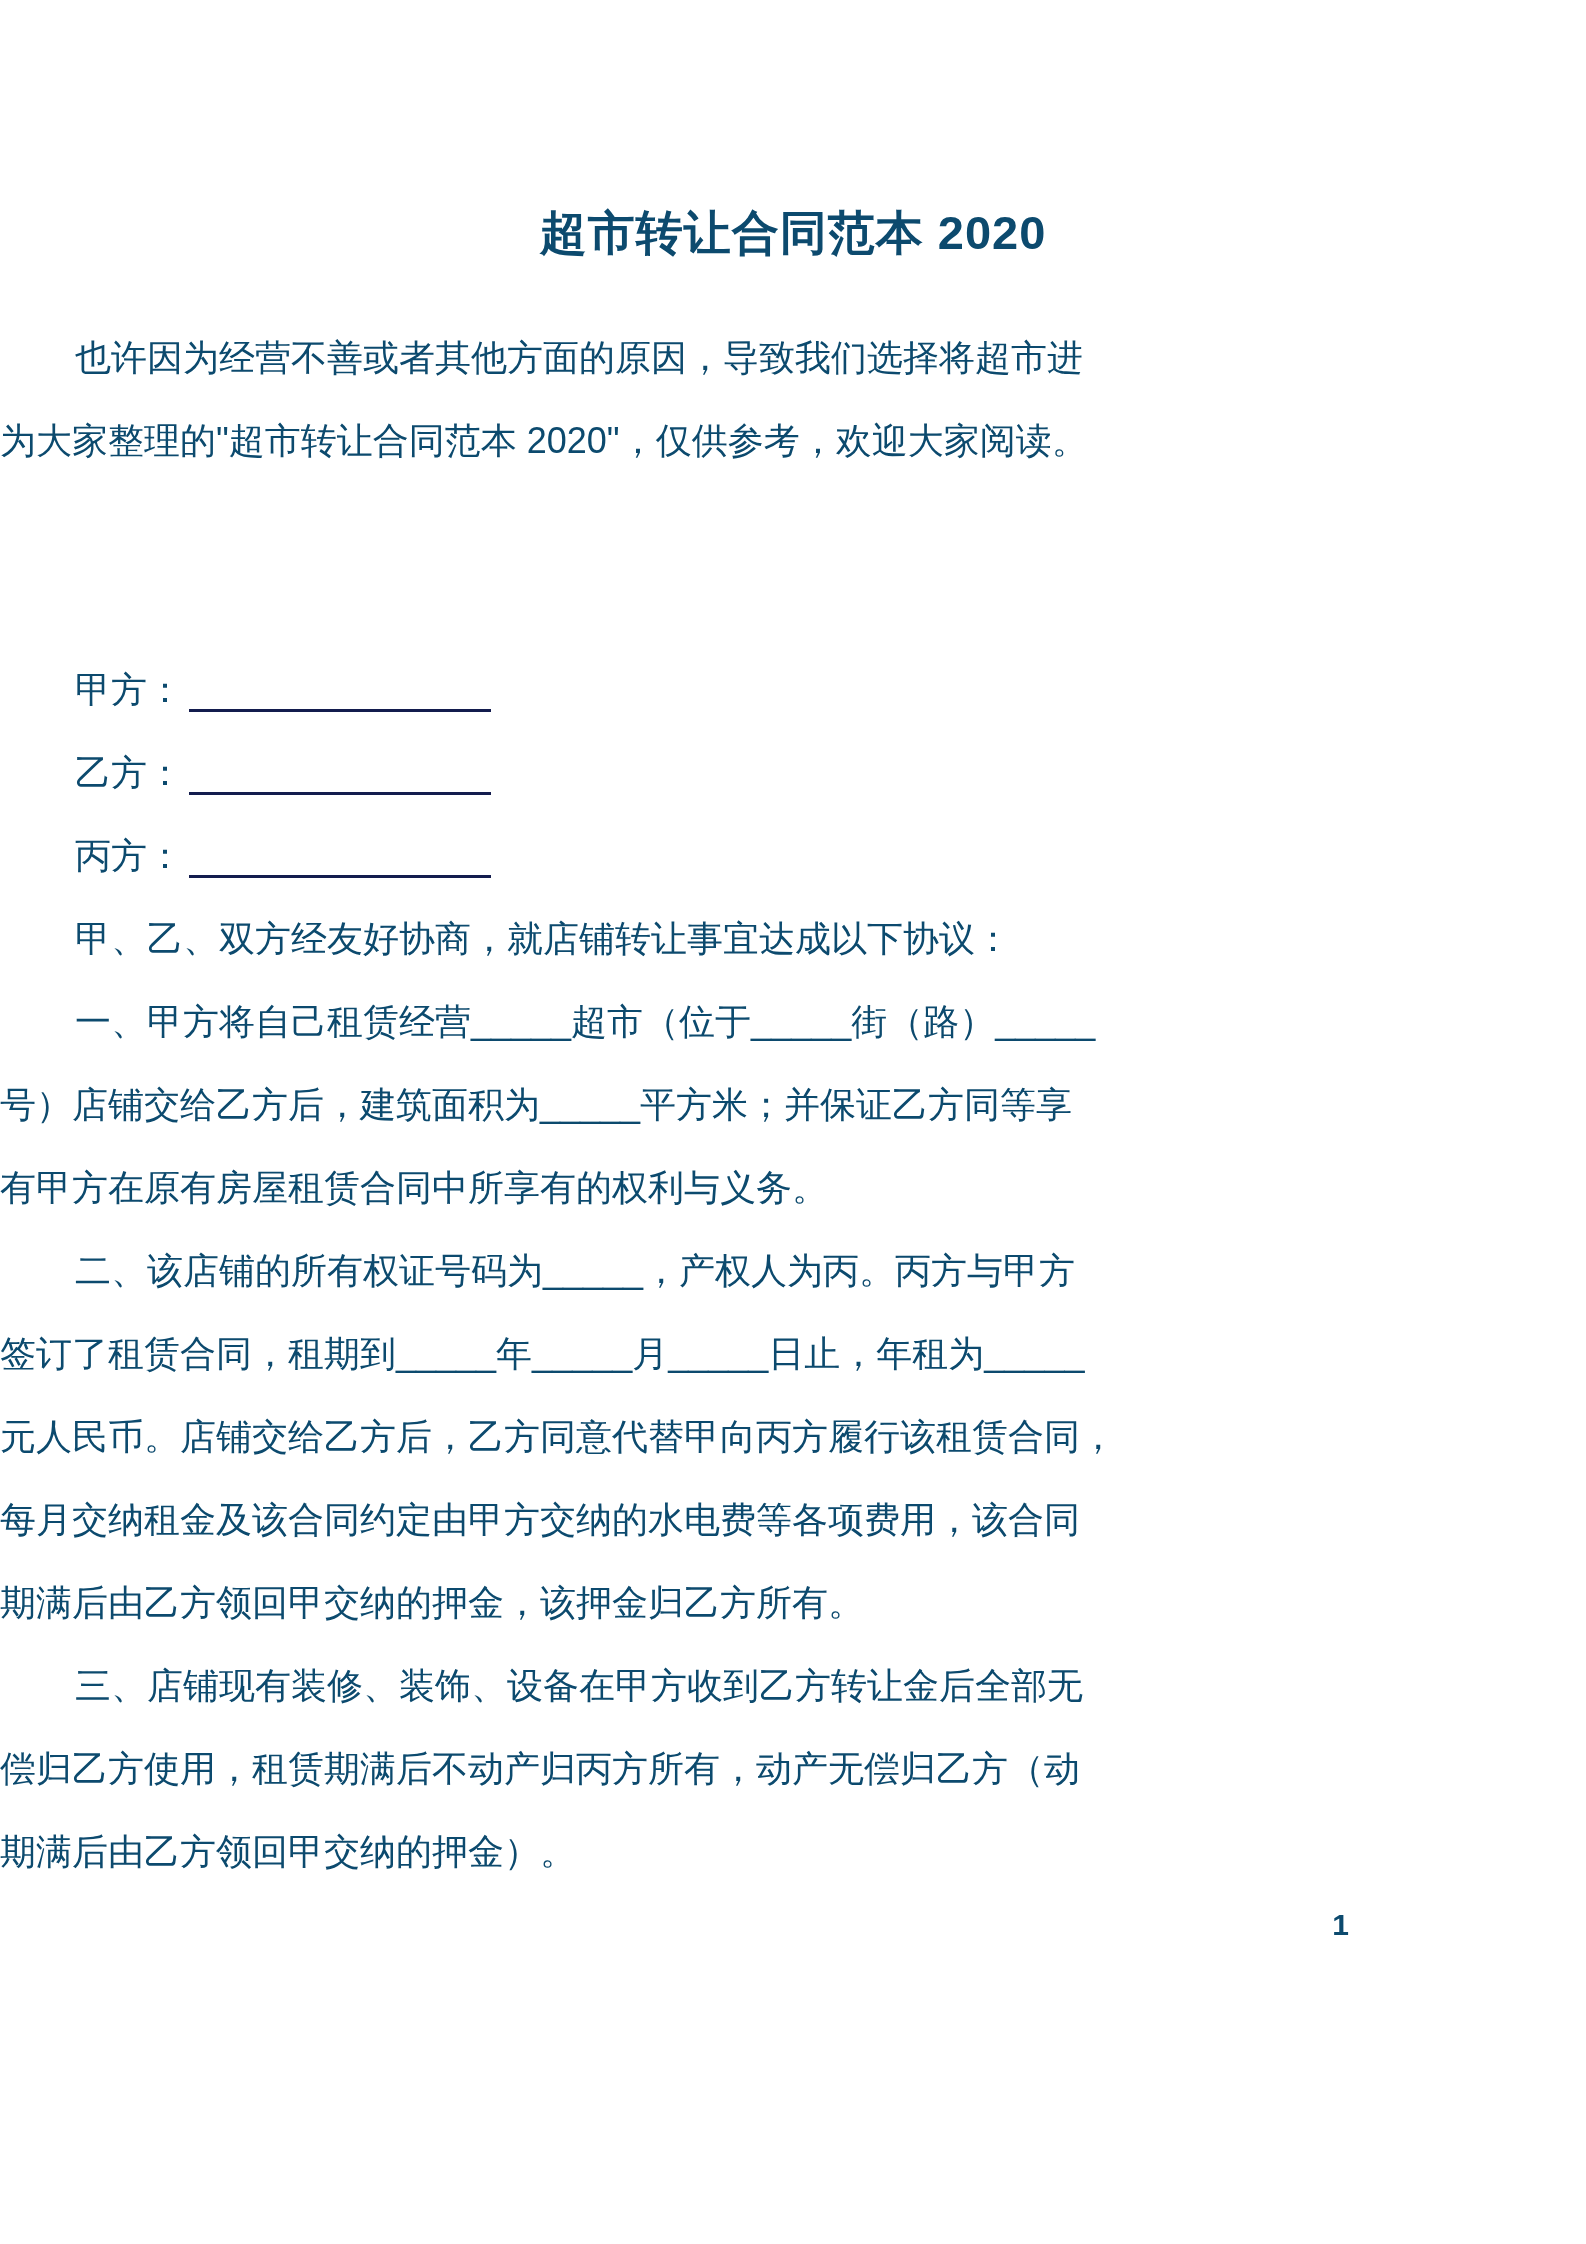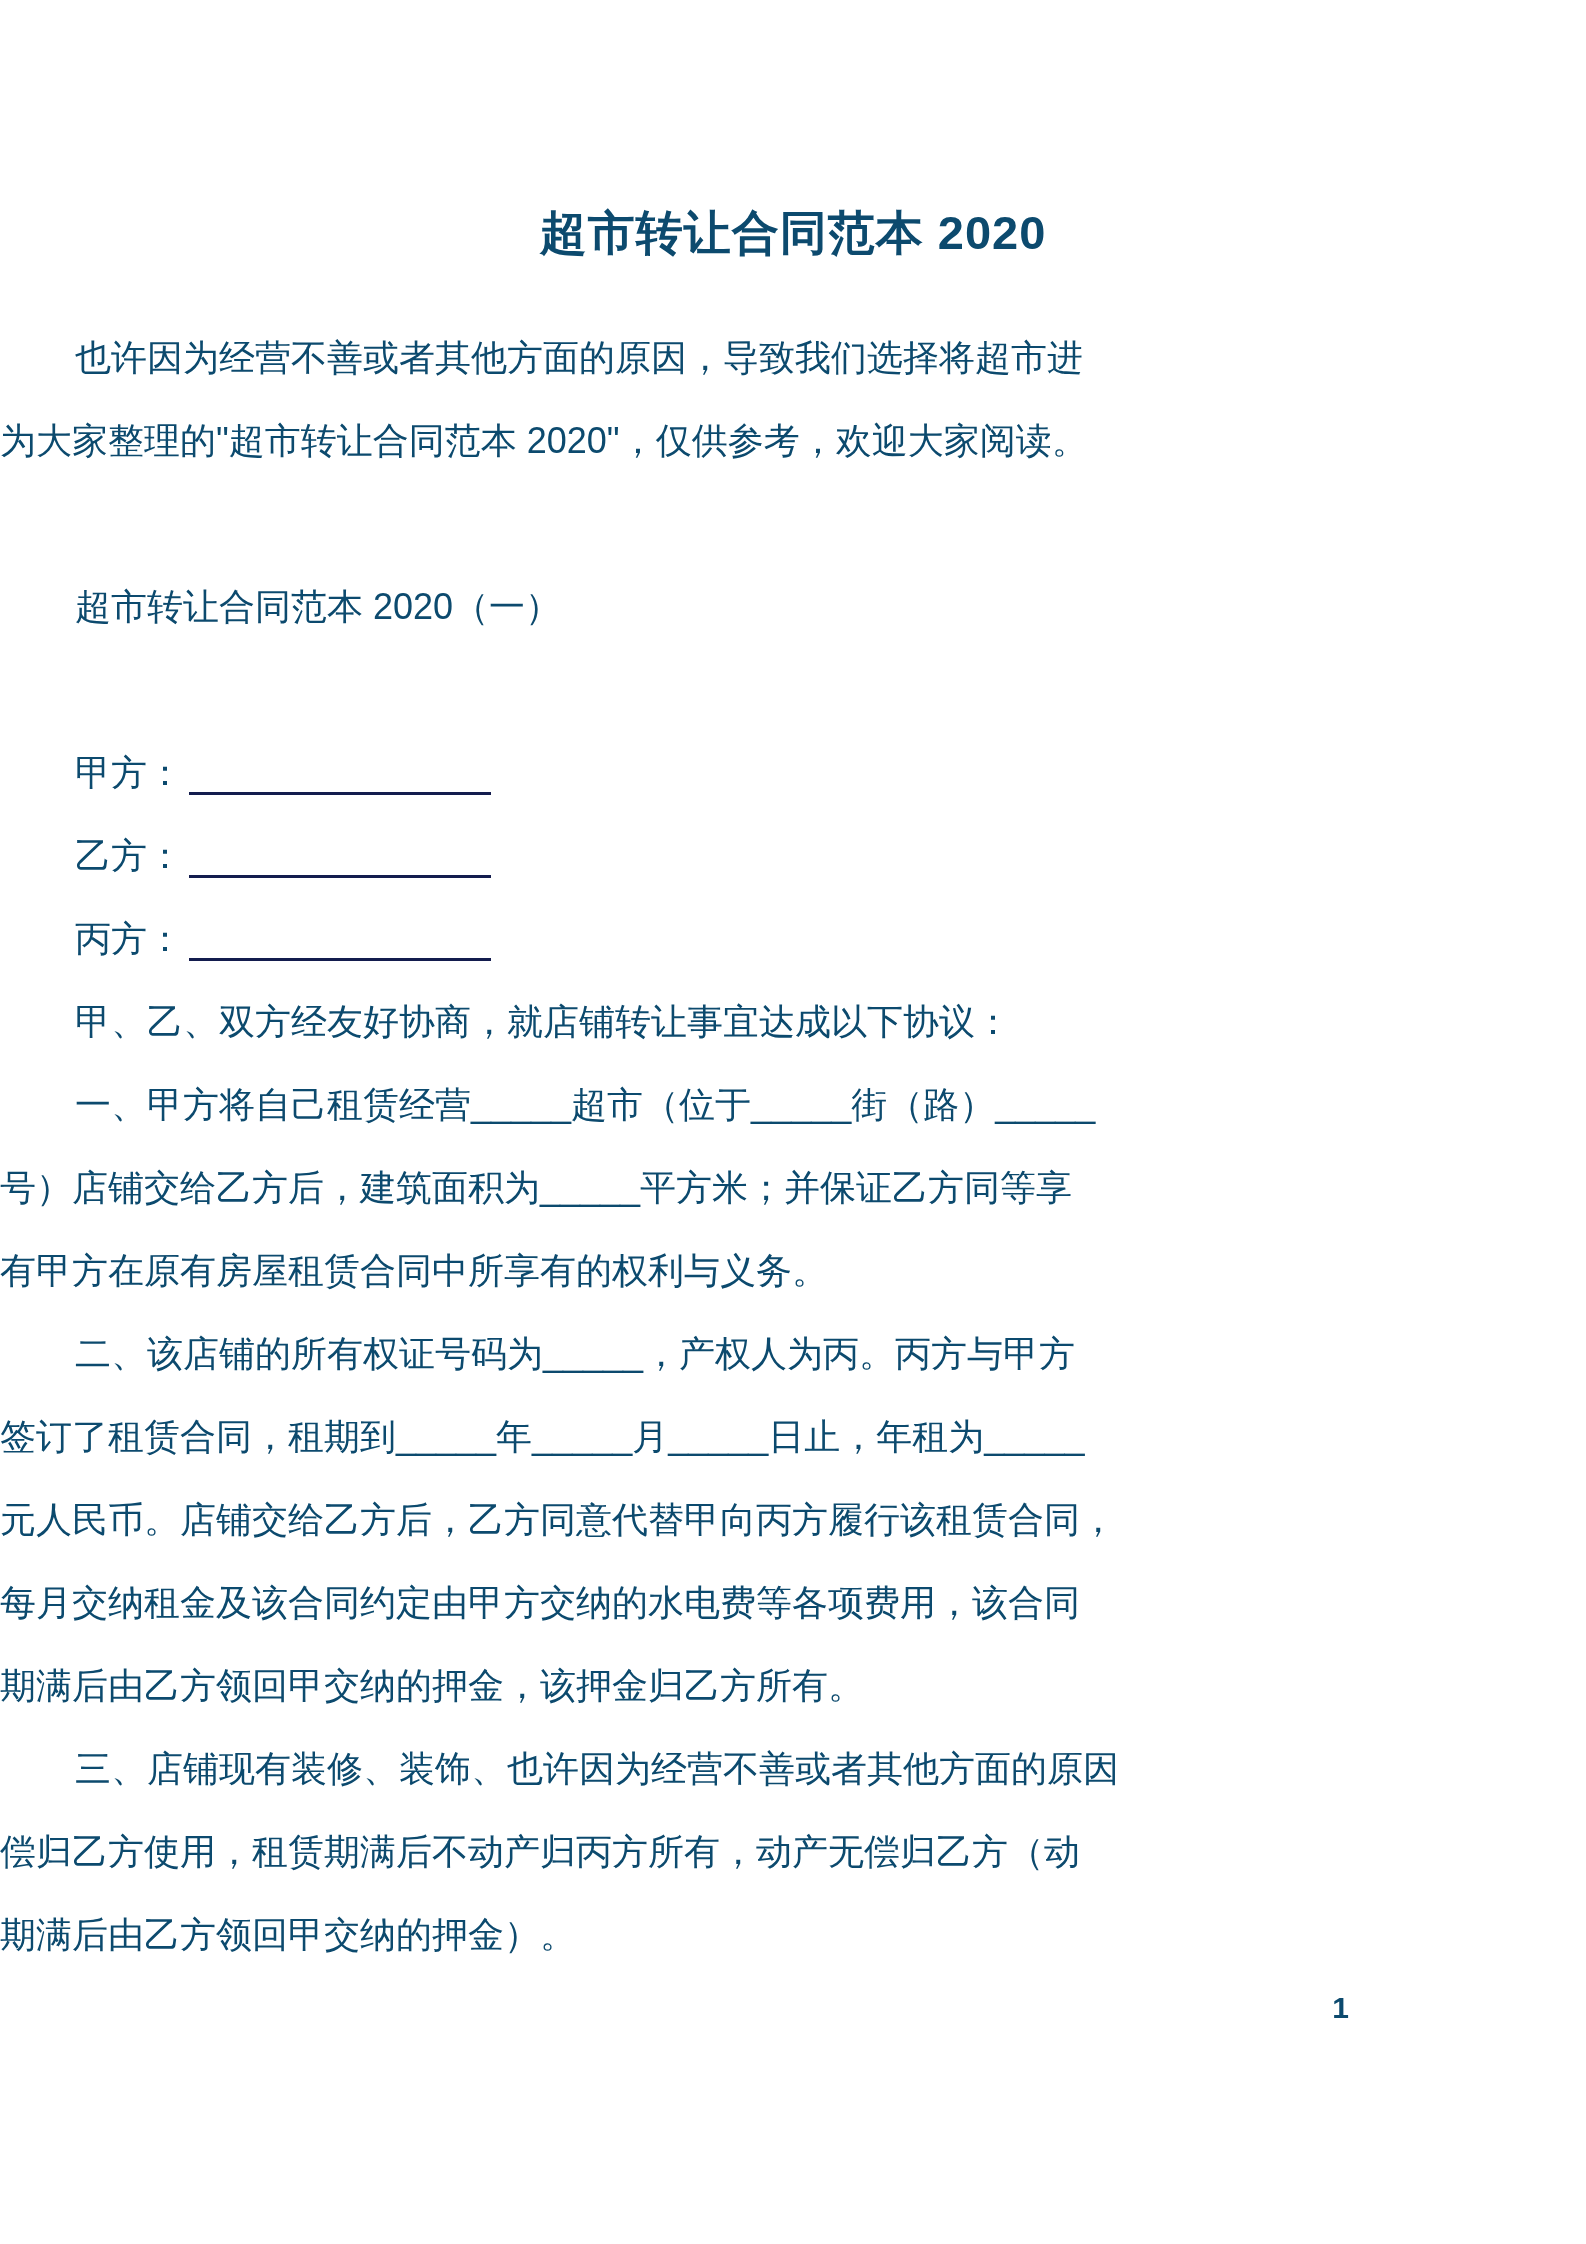--- a/index.html
+++ b/index.html
@@ -66,21 +66,20 @@
 
   <h1 class="doc-title">超市转让合同范本 2020</h1>
 
   <div class="content">
 
     <div class="line indent">也许因为经营不善或者其他方面的原因，导致我们选择将超市进</div>
     <div class="line">为大家整理的"超市转让合同范本 2020"，仅供参考，欢迎大家阅读。</div>
 
     <div class="spacer"></div>
 
-    <div class="line indent">超市转让合同范本 2020（一）</div>
 
     <div class="spacer"></div>
 
     <div class="line indent party-row">
       <span>甲方：</span><span class="blank"></span>
     </div>
     <div class="line indent party-row">
       <span>乙方：</span><span class="blank"></span>
     </div>
     <div class="line indent party-row">
@@ -89,21 +88,21 @@
 
     <div class="line indent">甲、乙、双方经友好协商，就店铺转让事宜达成以下协议：</div>
     <div class="line indent">一、甲方将自己租赁经营_____超市（位于_____街（路）_____</div>
     <div class="line">号）店铺交给乙方后，建筑面积为_____平方米；并保证乙方同等享</div>
     <div class="line">有甲方在原有房屋租赁合同中所享有的权利与义务。</div>
     <div class="line indent">二、该店铺的所有权证号码为_____，产权人为丙。丙方与甲方</div>
     <div class="line">签订了租赁合同，租期到_____年_____月_____日止，年租为_____</div>
     <div class="line">元人民币。店铺交给乙方后，乙方同意代替甲向丙方履行该租赁合同，</div>
     <div class="line">每月交纳租金及该合同约定由甲方交纳的水电费等各项费用，该合同</div>
     <div class="line">期满后由乙方领回甲交纳的押金，该押金归乙方所有。</div>
-    <div class="line indent">三、店铺现有装修、装饰、也许因为经营不善或者其他方面的原因</div>
+    <div class="line indent">三、店铺现有装修、装饰、设备在甲方收到乙方转让金后全部无</div>
     <div class="line">偿归乙方使用，租赁期满后不动产归丙方所有，动产无偿归乙方（动</div>
     <div class="line">期满后由乙方领回甲交纳的押金）。</div>
 
   </div>
 
   <div class="page-number">1</div>
 
 </div>
 
 </body></html>

